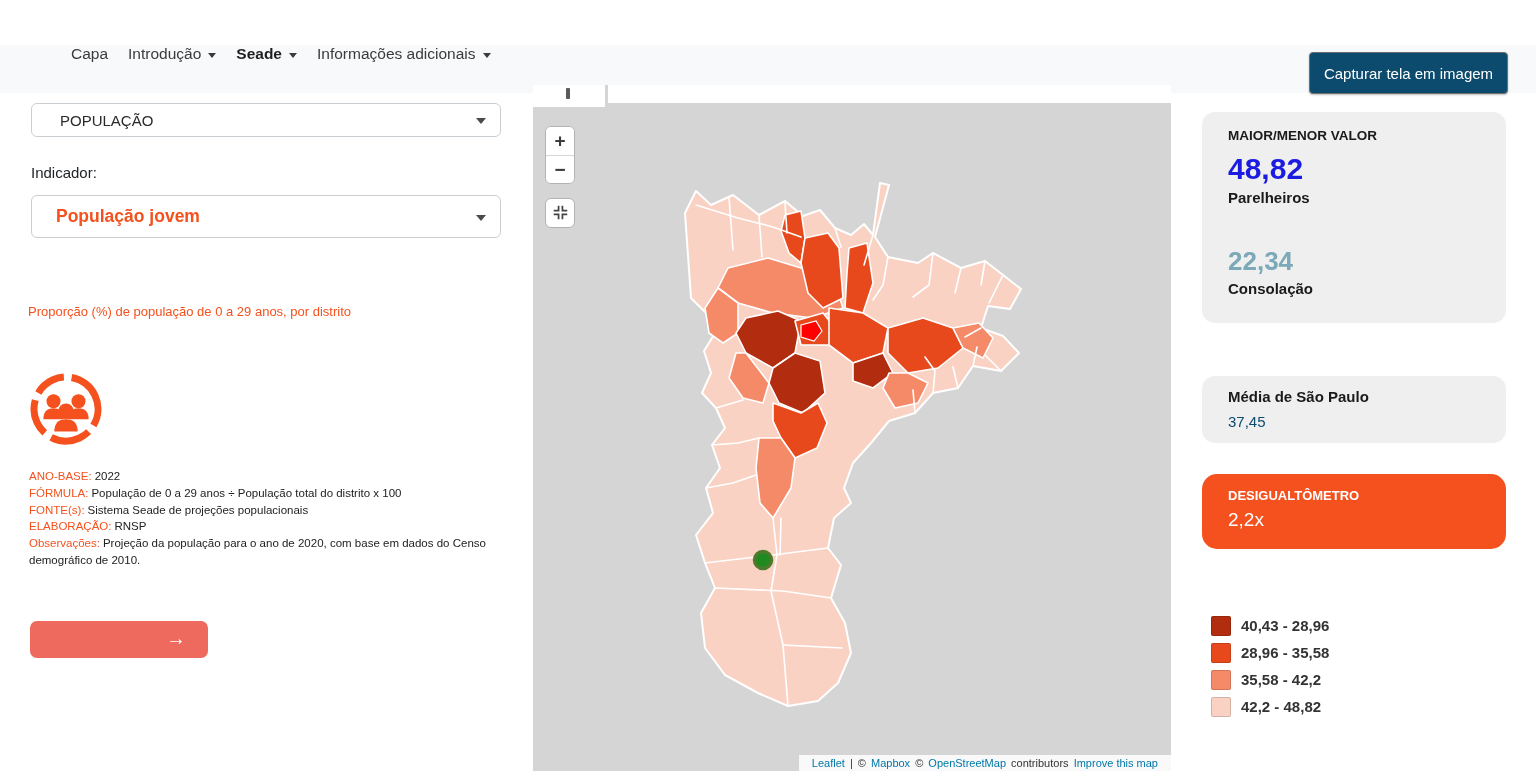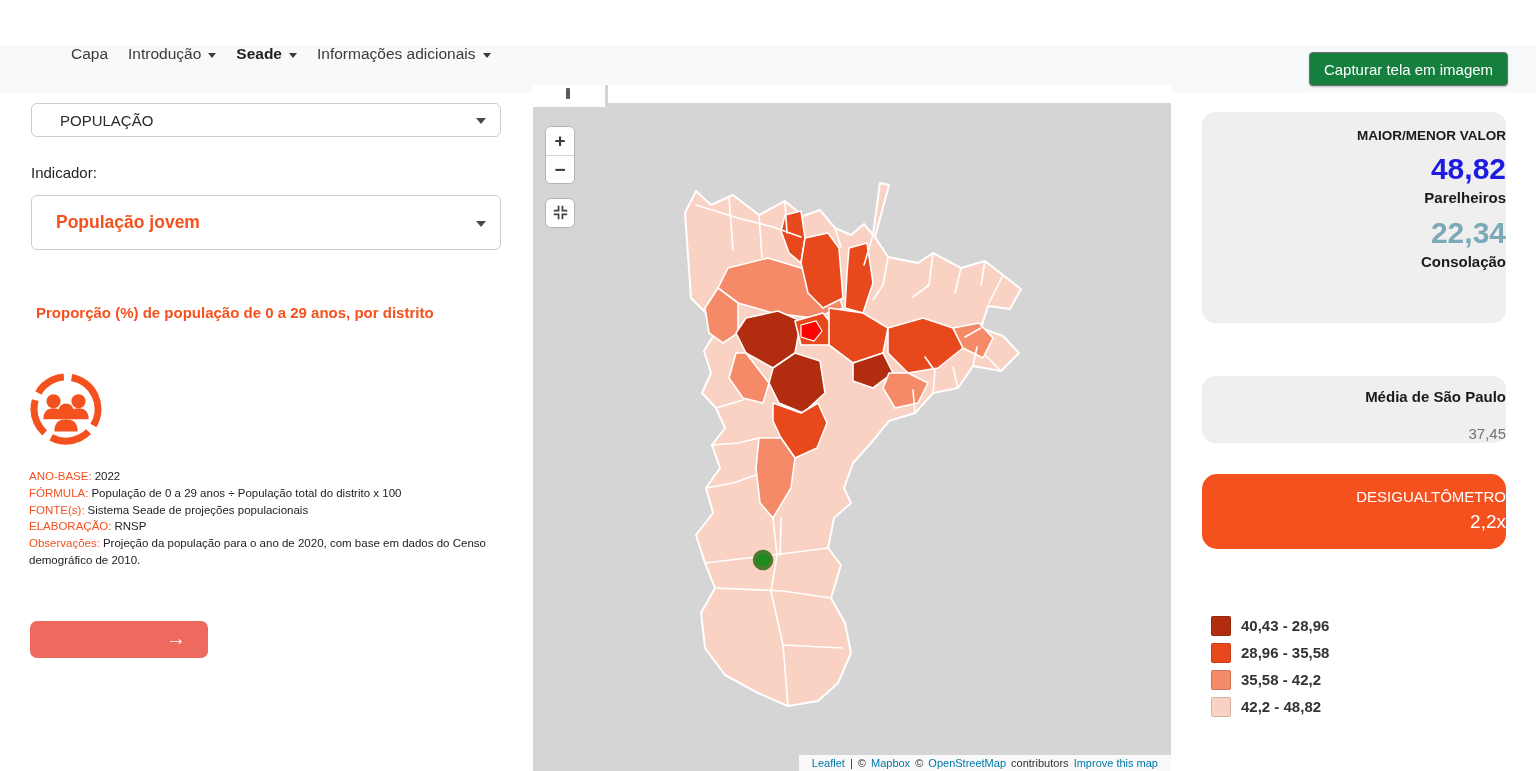--- a/index.html
+++ b/index.html
@@ -11,34 +11,34 @@
   html,body{width:1536px;height:771px;overflow:hidden;background:#fff;
     font-family:"Liberation Sans", sans-serif;}
 
   
   .navbar{position:absolute;left:0;top:45px;width:1536px;height:48px;background:#f8f9fa;}
   .nav-items{position:absolute;left:71px;top:0;height:48px;display:flex;align-items:flex-start;column-gap:20px;}
   .nav-item{font-size:15.5px;color:#3b3b3b;cursor:pointer;display:flex;align-items:center;white-space:nowrap;}
   .nav-item.active{font-weight:bold;color:#1f1f1f;}
   .caret{display:inline-block;width:0;height:0;border-left:4.5px solid transparent;
     border-right:4.5px solid transparent;border-top:5px solid #3b3b3b;margin-left:7px;margin-top:2px;}
-  .capture-btn{position:absolute;right:28px;top:7px;width:199px;height:34px;background:#15803d;
+  .capture-btn{position:absolute;right:28px;top:7px;width:199px;height:42px;background:#0c4a6e;
     border:1px solid #6f6f6f;border-radius:4px;color:#fff;font-size:15px;
     font-family:"Liberation Sans",sans-serif;box-shadow:0 1px 2px rgba(0,0,0,.25);cursor:pointer;}
 
   
   .select{position:absolute;background:#fff;border:1px solid #c9ced3;border-radius:6px;
     display:flex;align-items:center;cursor:pointer;}
   .select .sel-caret{position:absolute;right:14px;top:50%;margin-top:-2px;width:0;height:0;
     border-left:5px solid transparent;border-right:5px solid transparent;border-top:6px solid #4a4a4a;}
   .select1{left:31px;top:103px;width:470px;height:34px;font-size:15px;color:#2a2a2a;padding-left:28px;}
   .indicador-label{position:absolute;left:31px;top:164px;font-size:15px;color:#212529;}
-  .select2{left:31px;top:195px;width:470px;height:55px;font-size:17.5px;font-weight:bold;
+  .select2{left:31px;top:195px;width:470px;height:43px;font-size:17.5px;font-weight:bold;
     color:var(--accent);padding-left:24px;}
-  .ind-title{position:absolute;left:36px;top:303px;width:450px;font-size:15px;font-weight:bold;
+  .ind-title{position:absolute;left:28px;top:303px;width:450px;font-size:13px;font-weight:normal;
     color:var(--accent);line-height:1.35;}
   .ind-icon{position:absolute;left:27px;top:370px;width:78px;height:78px;}
   .meta{position:absolute;left:29px;top:468px;width:488px;font-size:11.5px;color:#222;line-height:1.46;}
   .meta-label{color:var(--accent);font-weight:normal;margin-right:3px;}
   .action-btn{position:absolute;left:30px;top:621px;width:178px;height:37px;background:var(--salmon);
     border:none;border-radius:7px;cursor:pointer;color:#fff;}
   .action-btn .arr{position:absolute;right:22px;top:6px;font-size:20px;color:#fff;}
 
   
   .map-area{position:absolute;left:533px;top:85px;width:638px;height:686px;background:#d5d5d5;overflow:hidden;}
@@ -59,31 +59,31 @@
     font-family:"Liberation Sans",sans-serif;}
   .zoom-btn + .zoom-btn{border-top:1px solid #d5d5d5;}
   .fit-ctl{position:absolute;left:12px;top:113px;width:30px;height:30px;background:#fff;
     border:1.5px solid #b3b3b3;border-radius:6px;cursor:pointer;padding:0;}
   .attribution{position:absolute;right:0;bottom:0;background:rgba(255,255,255,.85);
     padding:2px 12px;font-size:11px;color:#333;white-space:nowrap;}
   .attribution .lnk{color:#0078A8;cursor:pointer;text-decoration:none;}
   .attribution span{margin:0 1px;}
 
   
-  .card{position:absolute;left:1202px;width:304px;background:#efefef;border-radius:13px;text-align:right;}
+  .card{position:absolute;left:1202px;width:304px;background:#efefef;border-radius:13px;text-align:left;padding-left:26px;}
   .card1{top:112px;height:211px;}
   .card1 .c-title{margin-top:16px;font-size:13.5px;font-weight:bold;color:#1a1a1a;}
   .maxval{margin-top:9px;font-size:30px;font-weight:bold;color:var(--blue);}
   .district{margin-top:3px;font-size:15px;font-weight:bold;color:#1a1a1a;}
-  .minval{margin-top:10px;font-size:30px;font-weight:bold;color:var(--teal);}
+  .minval{margin-top:40px;font-size:26px;font-weight:bold;color:var(--teal);}
   .card2{top:376px;height:67px;}
   .card2 .c-title{margin-top:12px;font-size:15px;font-weight:bold;color:#1a1a1a;}
-  .card2 .c-val{margin-top:20px;font-size:15px;color:#737373;}
+  .card2 .c-val{margin-top:8px;font-size:15px;color:#0c4a6e;}
   .card3{top:474px;height:75px;background:var(--accent);border-radius:15px;}
-  .card3 .c-title{margin-top:14px;font-size:15px;font-weight:normal;color:#fff;}
+  .card3 .c-title{margin-top:14px;font-size:13px;font-weight:bold;color:#fff;}
   .card3 .c-val{margin-top:6px;font-size:19px;color:#fff;}
   .legend{position:absolute;left:1211px;top:612px;}
   .legend-row{display:flex;align-items:center;height:27px;}
   .swatch{width:20px;height:20px;border-radius:2px;box-shadow:inset 0 0 0 1px rgba(0,0,0,.15);}
   .legend-label{margin-left:10px;font-size:15px;font-weight:bold;color:#333;}
 </style>
 </head>
 <body>
 
 <header class="navbar">

